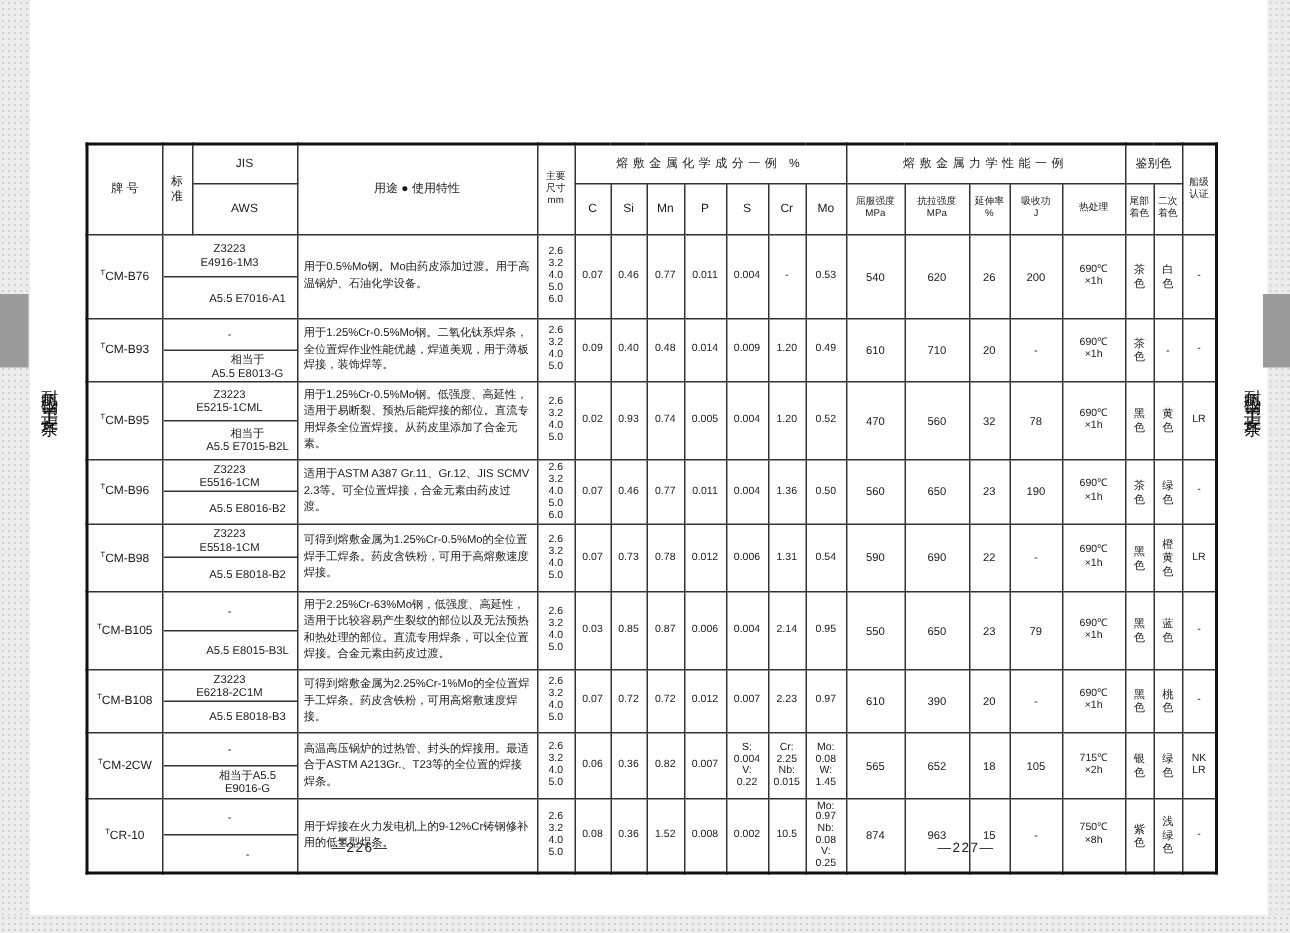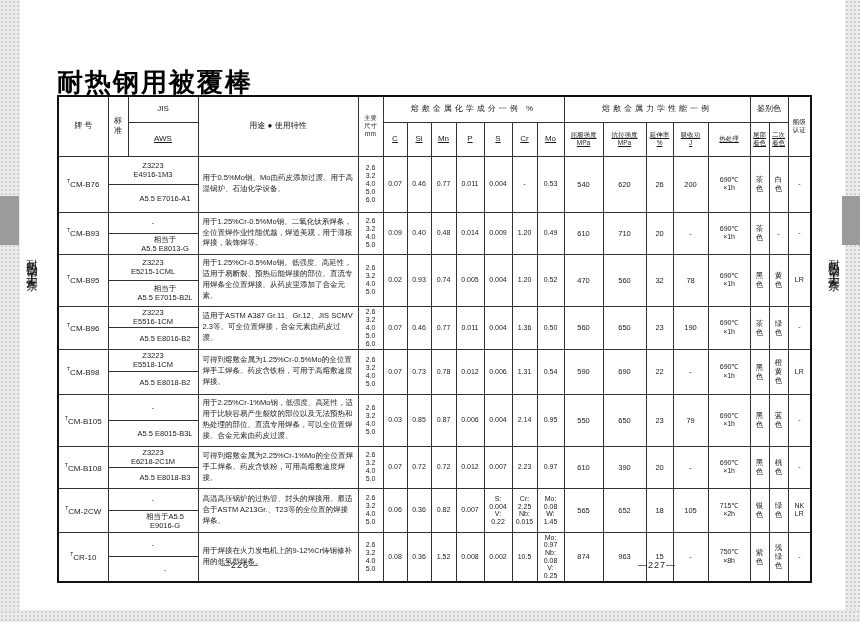--- a/index.html
+++ b/index.html
@@ -19,29 +19,29 @@
   .side-label{position:absolute;writing-mode:vertical-rl;font-size:11.5px;letter-spacing:3px;
               color:#111;}
   .side-label-left{left:24px;top:250px;}
   .side-label-right{right:19px;top:250px;}
   
   .page-title{position:absolute;left:57px;top:48px;font-size:26px;font-weight:bold;
               letter-spacing:2px;color:#000;}
   
   .page-num{position:absolute;top:560px;font-size:9px;letter-spacing:1px;color:#222;}
   .page-num-left{left:221px;}
-  .page-num-right{left:638px;}
+  .page-num-right{left:625px;}
   
   table.main{position:absolute;left:57px;top:95px;width:753px;border-collapse:collapse;
              table-layout:fixed;border:2px solid #111;}
   th,td{border:1px solid #333;padding:1px;text-align:center;vertical-align:middle;
         font-weight:normal;overflow:hidden;}
   thead th{font-size:8px;line-height:1.25;}
   thead tr.h1{height:26px;}
-  thead tr.h2{height:34px;text-decoration:underline;}
+  thead tr.h2{height:34px;}
   th.group{letter-spacing:3px;}
   th.small{font-size:6.5px;}
   .pre{white-space:pre-line;}
   tbody td{font-size:7.5px;line-height:1.2;}
   td.c-brand{font-size:8px;white-space:nowrap;}
   td.c-brand sup{font-size:5px;}
   td.c-std{padding:0;position:relative;font-size:7.5px;margin-left:24px;}
   .std-wrap{position:absolute;left:0;top:0;right:0;bottom:0;display:flex;flex-direction:column;}
   .std-wrap .jis{flex:1;border-bottom:1px solid #333;display:flex;align-items:center;
                  justify-content:center;white-space:pre-line;line-height:1.2;}
@@ -70,21 +70,20 @@
 
   <div class="edge edge-left"></div>
   <div class="edge edge-right"></div>
   <div class="edge edge-bottom"></div>
   <div class="tab tab-left"></div>
   <div class="tab tab-right"></div>
 
   <div class="side-label side-label-left">耐热钢（手工焊条）</div>
   <div class="side-label side-label-right">耐热钢（手工焊条）</div>
 
-  <h1 class="page-title">耐热钢用被覆棒</h1>
 
   <table class="main">
     <colgroup>
       <col style="width:50px">
         <col style="width:20px">
         <col style="width:70px">
       <col style="width:160px">
         <col style="width:25px">
       <col style="width:24px">
         <col style="width:24px">
@@ -307,21 +306,21 @@
   </tr>
 
   <tr>
     <td class="c-brand"><sup>T</sup><span>CM-B105</span></td>
     <td class="c-std" colspan="2">
       <div class="std-wrap">
         <div class="jis">-</div>
         <div class="aws">A5.5 E8015-B3L</div>
       </div>
     </td>
-    <td class="c-usage">用于2.25%Cr-1%Mo钢，低强度、高延性，适用于比较容易产生裂纹的部位以及无法预热和热处理的部位。直流专用焊条，可以全位置焊接。合金元素由药皮过渡。</td>
+    <td class="c-usage">用于2.25%Cr-63%Mo钢，低强度、高延性，适用于比较容易产生裂纹的部位以及无法预热和热处理的部位。直流专用焊条，可以全位置焊接。合金元素由药皮过渡。</td>
     <td class="c-size pre">2.6
 3.2
 4.0
 5.0</td>
     <td class="c-chem pre">0.03</td>
     <td class="c-chem pre">0.85</td>
     <td class="c-chem pre">0.87</td>
     <td class="c-chem pre">0.006</td>
     <td class="c-chem pre">0.004</td>
     <td class="c-chem pre">2.14</td>

